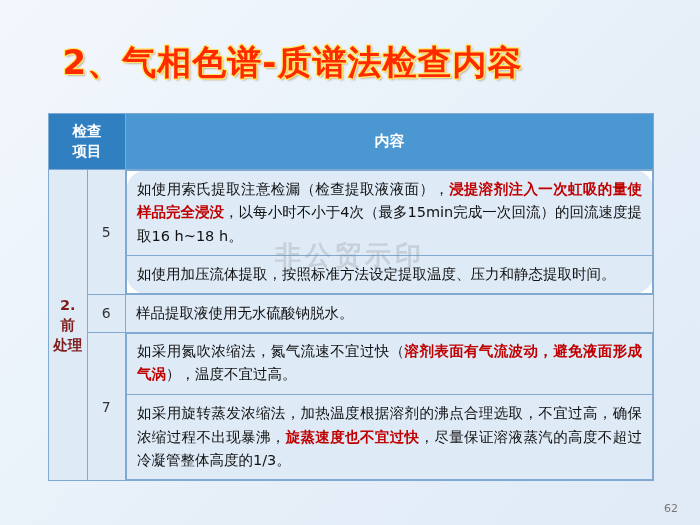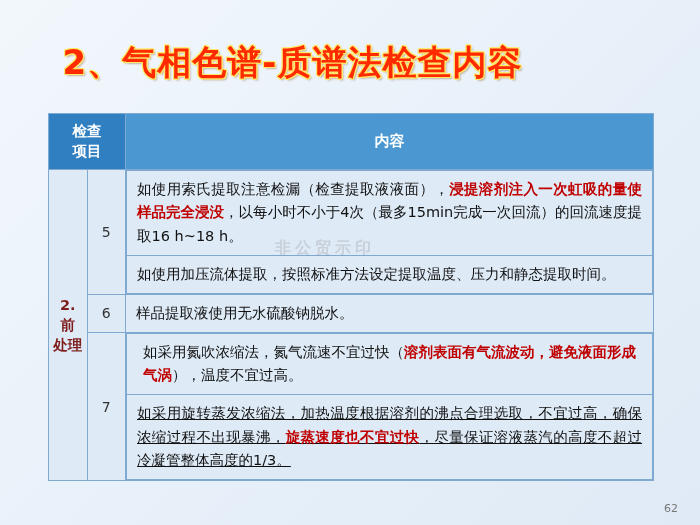--- a/index.html
+++ b/index.html
@@ -37,21 +37,21 @@
       -1px 1px 0 #ffe96a,
        2px 2px 2px rgba(120,60,0,.35);
     white-space: nowrap;
   }
 
   
   .watermark {
     position: absolute;
     top: 238px;
     left: 275px;
-    font-size: 16px;
+    font-size: 26px;
     color: rgba(140,140,140,0.28);
     letter-spacing: 4px;
     pointer-events: none;
     z-index: 5;
     font-weight: bold;
   }
 
   
   .tbl-wrap {
     position: absolute;
@@ -159,21 +159,21 @@
           <span>检查</span><br><span>项目</span>
         </th>
         <th class="hdr-right">内容</th>
       </tr>
 
       <tr>
         <td class="cat-cell" rowspan="3">
           <span>2. 前</span><br><span>处理</span>
         </td>
         <td class="num-cell">5</td>
-        <td class="content-cell" style="padding:0;">
+        <td class="content-cell" style="padding:0;border-radius:21px;">
           <table class="inner">
             <tbody>
               <tr>
                 <td style="padding:7px 10px;">如使用索氏提取注意检漏（检查提取液液面），<span class="em">浸提溶剂注入一次虹吸的量使样品完全浸没</span>，以每小时不小于4次（最多15min完成一次回流）的回流速度提取16 h~18 h。</td>
               </tr>
               <tr>
                 <td class="sub-row-sep" style="padding:7px 10px;margin-top:24px;">如使用加压流体提取，按照标准方法设定提取温度、压力和静态提取时间。</td>
               </tr>
             </tbody>
           </table>
@@ -184,24 +184,24 @@
         <td class="num-cell">6</td>
         <td class="content-cell">样品提取液使用无水硫酸钠脱水。</td>
       </tr>
 
       <tr>
         <td class="num-cell">7</td>
         <td class="content-cell" style="padding:0;">
           <table class="inner">
             <tbody>
               <tr>
-                <td style="padding:7px 16px;">如采用氮吹浓缩法，氮气流速不宜过快（<span class="em">溶剂表面有气流波动，避免液面形成气涡</span>），温度不宜过高。</td>
-              </tr>
-              <tr>
-                <td class="sub-row-sep" style="padding:7px 10px;text-decoration:underline;">如采用旋转蒸发浓缩法，加热温度根据溶剂的沸点合理选取，不宜过高，确保浓缩过程不出现暴沸，<span class="em">旋蒸速度也不宜过快</span>，尽量保证溶液蒸汽的高度不超过冷凝管整体高度的1/3。</td>
+                <td style="padding:7px 10px;font-family:Liberation Mono, monospace;">如采用氮吹浓缩法，氮气流速不宜过快（<span class="em">溶剂表面有气流波动，避免液面形成气涡</span>），温度不宜过高。</td>
+              </tr>
+              <tr>
+                <td class="sub-row-sep" style="padding:7px 10px;">如采用旋转蒸发浓缩法，加热温度根据溶剂的沸点合理选取，不宜过高，确保浓缩过程不出现暴沸，<span class="em">旋蒸速度也不宜过快</span>，尽量保证溶液蒸汽的高度不超过冷凝管整体高度的1/3。</td>
               </tr>
             </tbody>
           </table>
         </td>
       </tr>
     </tbody>
   </table>
 </div>
 
 <div class="page-num">62</div>

